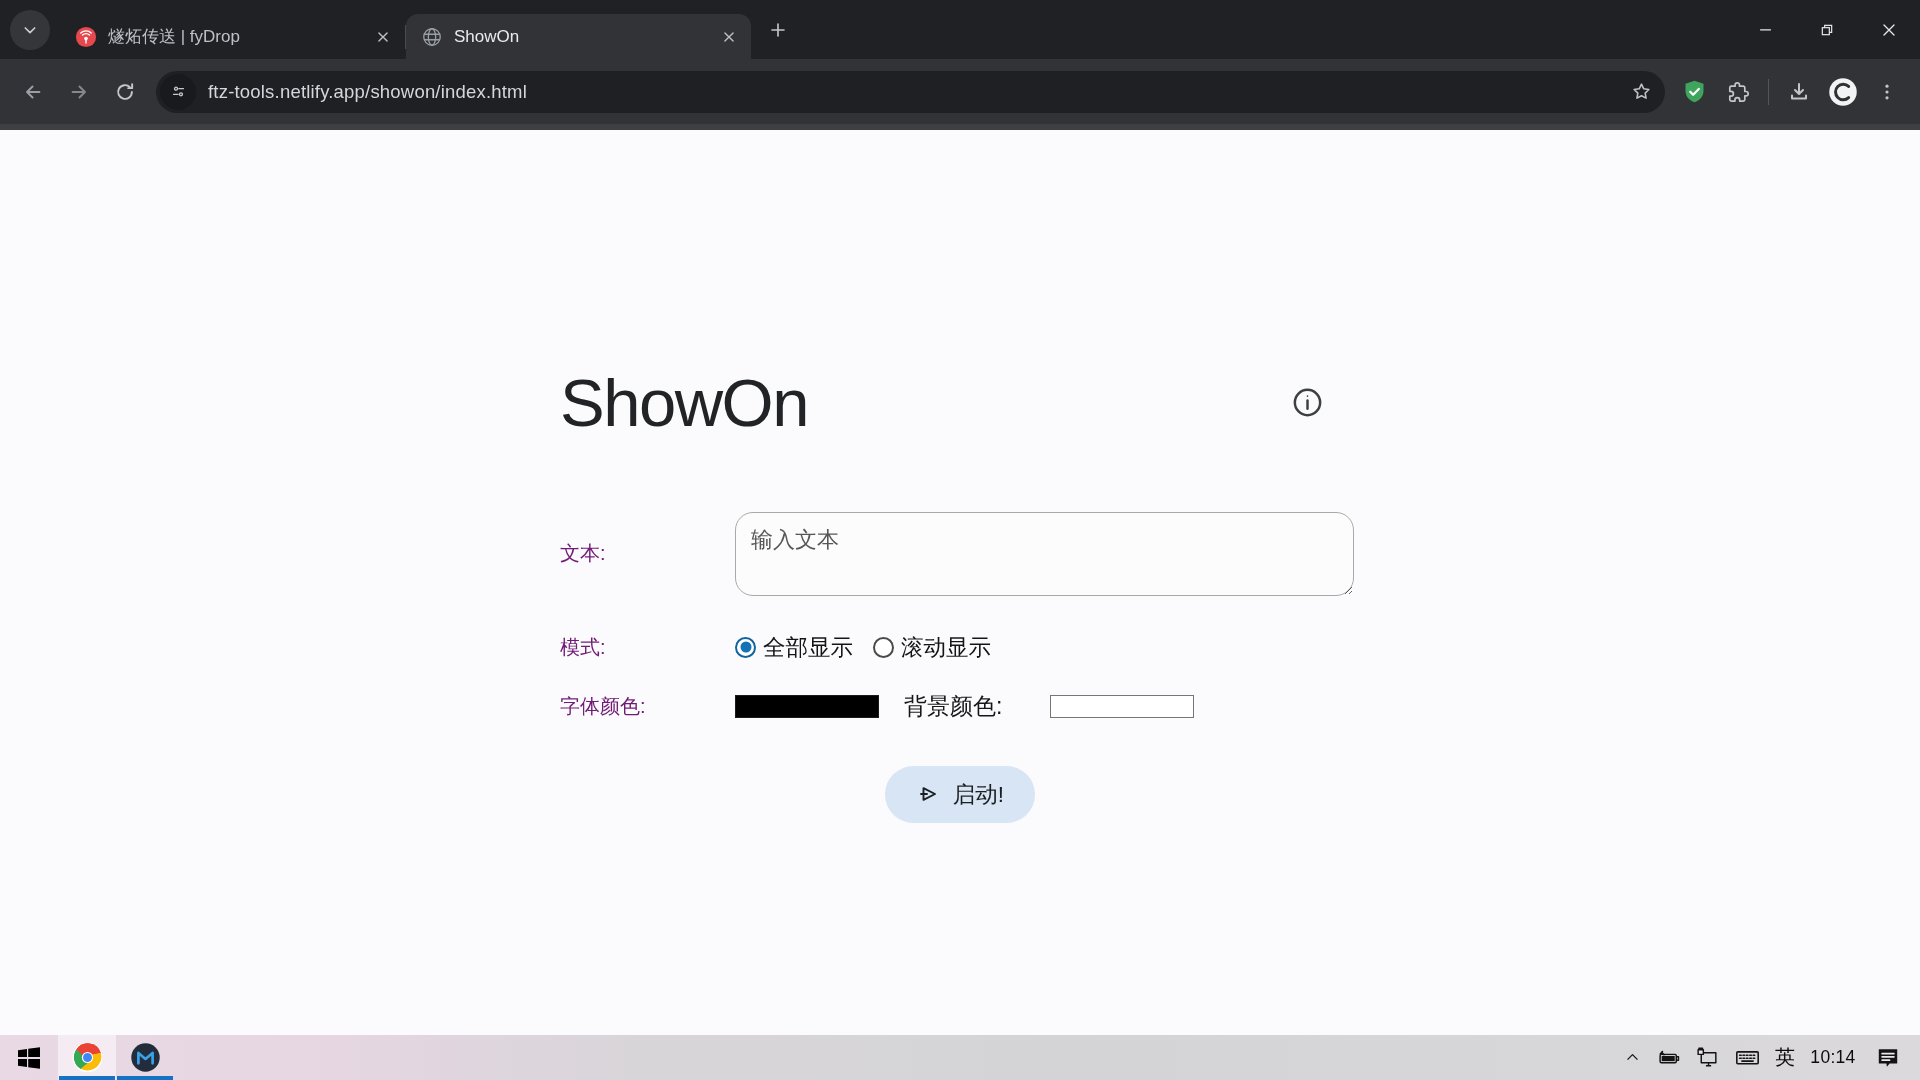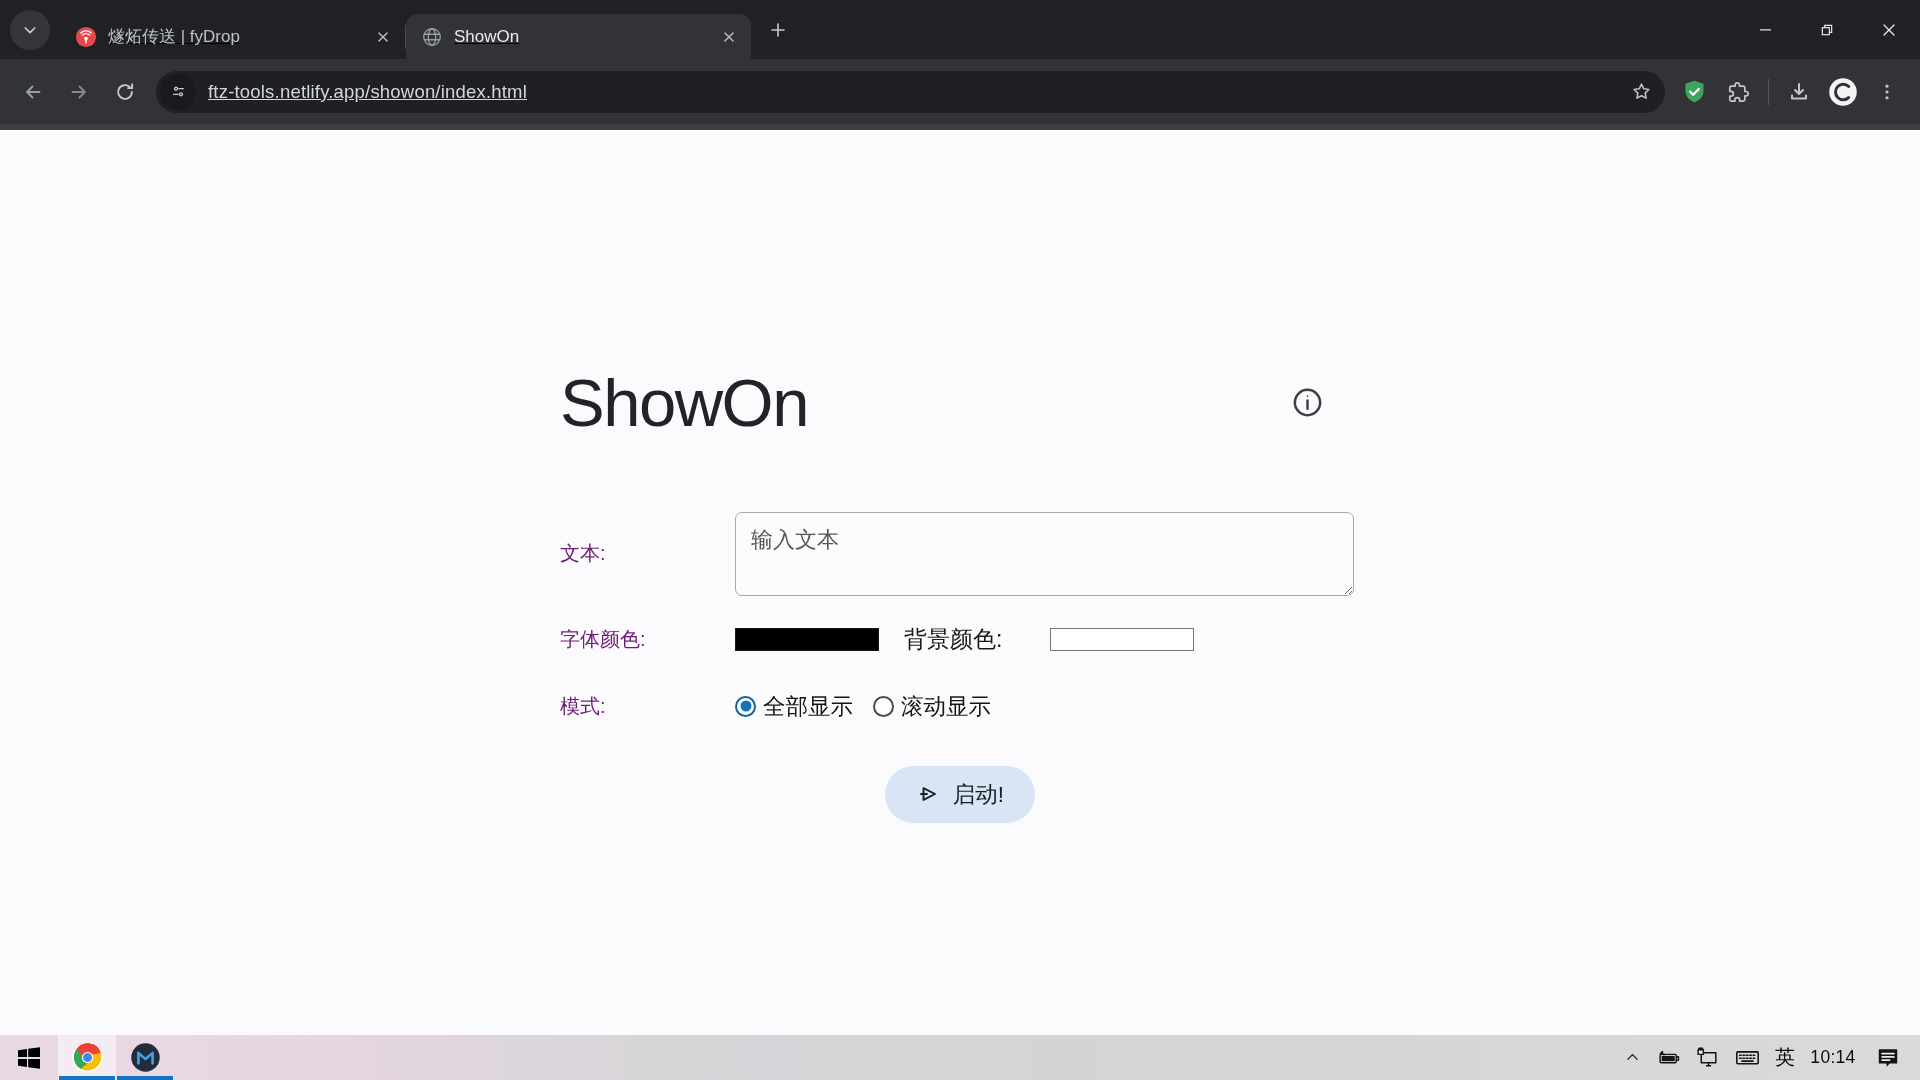--- a/index.html
+++ b/index.html
@@ -1,54 +1,54 @@
 <!DOCTYPE html>
 <html><head>
 <meta charset="utf-8">
 <style>
   * { box-sizing: border-box; margin: 0; padding: 0; }
   html,body { width:1920px; height:1080px; overflow:hidden; }
   body { font-family:"Liberation Sans","DejaVu Sans",sans-serif; background:#fbfbfd; }
   .window { display:flex; flex-direction:column; width:1920px; height:1080px; }
 
   
-  .tabbar { height:59px; background:#202124; display:flex; align-items:flex-end; padding-left:10px; position:relative; flex:0 0 auto;text-decoration:underline; }
+  .tabbar { height:59px; background:#202124; display:flex; align-items:flex-end; padding-left:10px; position:relative; flex:0 0 auto; }
   .tab-search { align-self:center; width:40px; height:40px; border-radius:50%; background:#35363a; display:flex; align-items:center; justify-content:center; margin-right:10px; color:#c7cace; cursor:pointer; }
   .tabs { display:flex; align-items:flex-end; height:100%; }
   .tab { height:45px; width:345px; display:flex; align-items:center; gap:11px; padding:0 10px 0 15px; border-radius:12px 12px 0 0; color:#bdc1c6; font-size:17px; cursor:pointer; }
   .tab.active { background:#323337; color:#e8eaed; }
   .tab-title { flex:1; white-space:nowrap; overflow:hidden; text-overflow:ellipsis; }
   .tab-close { width:24px; height:24px; border-radius:50%; display:flex; align-items:center; justify-content:center; color:#bdc1c6; flex:0 0 auto; }
   .tab-sep { width:1px; height:24px; background:#4a4b4f; margin-bottom:10px; flex:0 0 auto; }
   .newtab { align-self:center; width:38px; height:38px; display:flex; align-items:center; justify-content:center; color:#c3c6c9; margin-left:8px; border-radius:50%; }
   .win-controls { margin-left:auto; display:flex; align-self:stretch; align-items:center; }
   .win-btn { width:62px; height:100%; display:flex; align-items:center; justify-content:center; color:#e4e6e8; }
 
   
   .toolbar { height:65px; background:#323337; display:flex; align-items:center; padding:0 14px 0 10px; flex:0 0 auto; }
   .nav-btn { width:46px; height:46px; display:flex; align-items:center; justify-content:center; border-radius:50%; }
   .omnibox { flex:1; height:42px; background:#1f2024; border-radius:21px; display:flex; align-items:center; margin:0 10px 0 8px; padding:0 6px 0 4px; }
   .tune-wrap { width:36px; height:36px; border-radius:50%; background:#191a1d; display:flex; align-items:center; justify-content:center; margin-right:12px; color:#c6c9cc; }
-  .url { color:#d3d6da; font-size:18.5px; letter-spacing:0.2px; flex:1; white-space:nowrap; overflow:hidden;text-decoration:underline; }
+  .url { color:#d3d6da; font-size:18.5px; letter-spacing:0.2px; flex:1; white-space:nowrap; overflow:hidden; }
   .star-wrap { width:36px; height:36px; display:flex; align-items:center; justify-content:center; color:#c0c3c6; }
   .tb-right { display:flex; align-items:center; gap:6px; }
   .tb-icon { width:38px; height:38px; display:flex; align-items:center; justify-content:center; color:#c3c6c9; }
   .tb-sep { width:1px; height:26px; background:#55565a; margin:0 5px; }
   .toolbar-divider { height:6px; background:#3e3f43; flex:0 0 auto; }
 
   
   .page { flex:1; background:#fbfbfd; color:#1f2023; overflow:hidden; }
   .container { width:800px; margin:0 auto; padding-top:236px; }
   .title-row { display:flex; align-items:center; justify-content:space-between; padding-right:36px; }
   .app-title { font-size:67px; font-weight:500; letter-spacing:-1.5px; color:#212327; line-height:1.1; }
   .info-btn { width:34px; height:34px; display:flex; align-items:center; justify-content:center; color:#3c4043; background:none; border:none; cursor:pointer; }
   .form { margin-top:72px; }
   .frow { display:flex; align-items:center; }
   .flabel { width:175px; font-size:20px; color:#701a75; flex:0 0 auto; }
-  .text-area { width:619px; height:84px; border:1px solid #a9a9a9; border-radius:7px; padding:12px 15px; font-size:22px; color:#1f1f1f; background:#fcfcfd; resize:both; font-family:inherit; outline:none; }
+  .text-area { width:619px; height:84px; border:1px solid #a9a9a9; border-radius:18px; padding:12px 15px; font-size:22px; color:#1f1f1f; background:#fcfcfd; resize:both; font-family:inherit; outline:none; }
   .text-area::placeholder { color:#575757; opacity:1; }
   .row-colors { margin-top:28px; }
   .swatch { width:144px; height:23px; display:inline-block; cursor:pointer; }
   .swatch-font { background:#000; border:1px solid #1a1a1a; }
   .swatch-bg { background:#fff; border:1px solid #767676; margin-left:48px; }
   .inline-label { font-size:23px; color:#161616; margin-left:25px; }
   .row-mode { margin-top:36px; }
   .radio-group { display:flex; align-items:center; }
   .radio { width:21px; height:21px; border-radius:50%; border:2.5px solid #4a4a4a; position:relative; flex:0 0 auto; cursor:pointer; background:#fff; }
   .radio.checked { border-color:#11639d; }
@@ -220,35 +220,35 @@
             </svg>
         </button>
       </div>
 
       <div class="form">
         <div class="frow">
           <span class="flabel">文本:</span>
           <textarea class="text-area" placeholder="输入文本" style=""></textarea>
         </div>
 
-        <div class="frow row-colors">
-          <span class="flabel">字体颜色:</span>
-          <span class="swatch swatch-font"></span>
-          <span class="inline-label">背景颜色:</span>
-          <span class="swatch swatch-bg"></span>
-        </div>
-
         <div class="frow row-mode">
           <span class="flabel">模式:</span>
           <div class="radio-group">
             <span class="radio checked"></span>
             <span class="radio-label">全部显示</span>
             <span class="radio"></span>
             <span class="radio-label">滚动显示</span>
           </div>
+        </div>
+
+        <div class="frow row-colors">
+          <span class="flabel">字体颜色:</span>
+          <span class="swatch swatch-font"></span>
+          <span class="inline-label">背景颜色:</span>
+          <span class="swatch swatch-bg"></span>
         </div>
 
         <div class="row-submit">
           <button class="start-btn">
             <svg width="24" height="24" viewBox="0 0 24 24" fill="none" stroke="#1b1e22" stroke-width="1.9" stroke-linejoin="round" stroke-linecap="round">
                 <path d="M7.5 6.2L19 12 7.5 17.8z"></path>
                 <path d="M5 12h6"></path>
               </svg>
             <span>启动!</span>
           </button>

